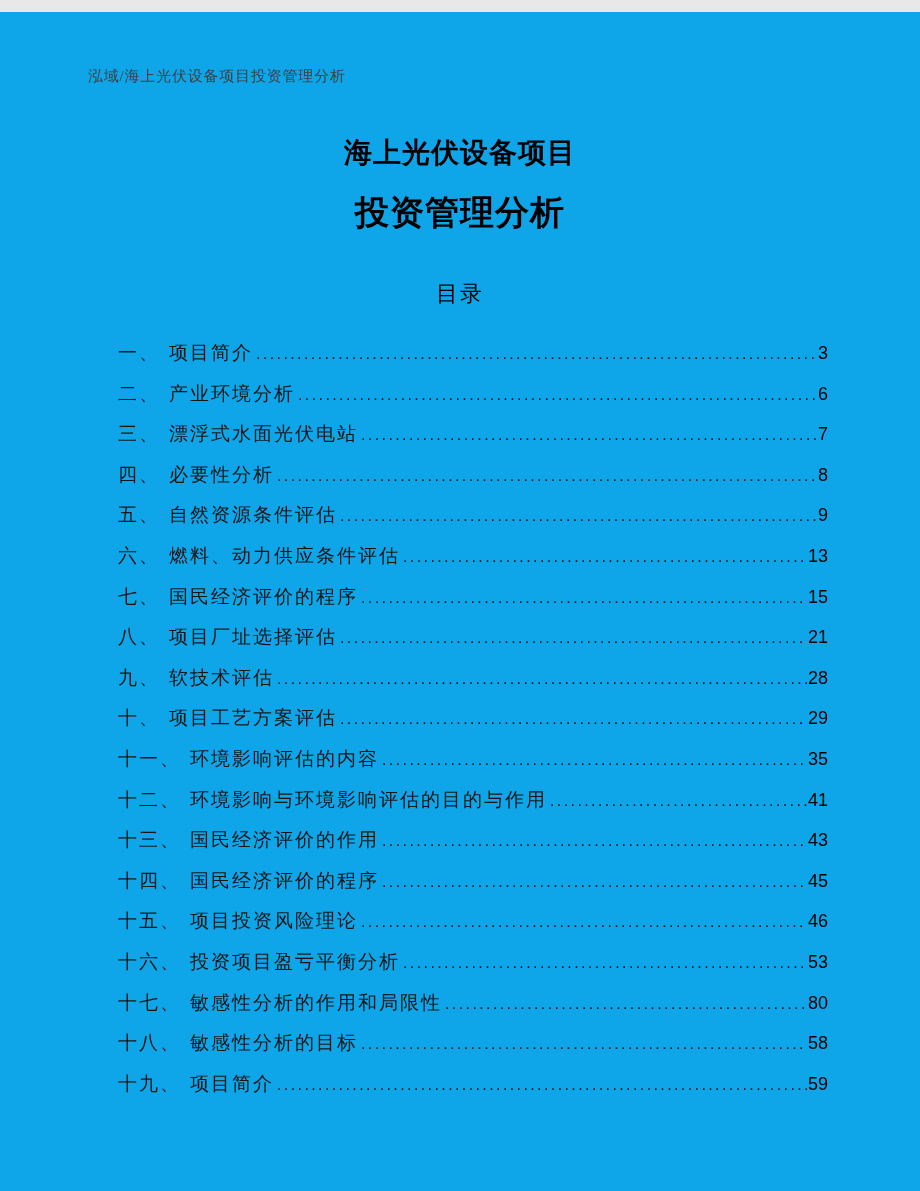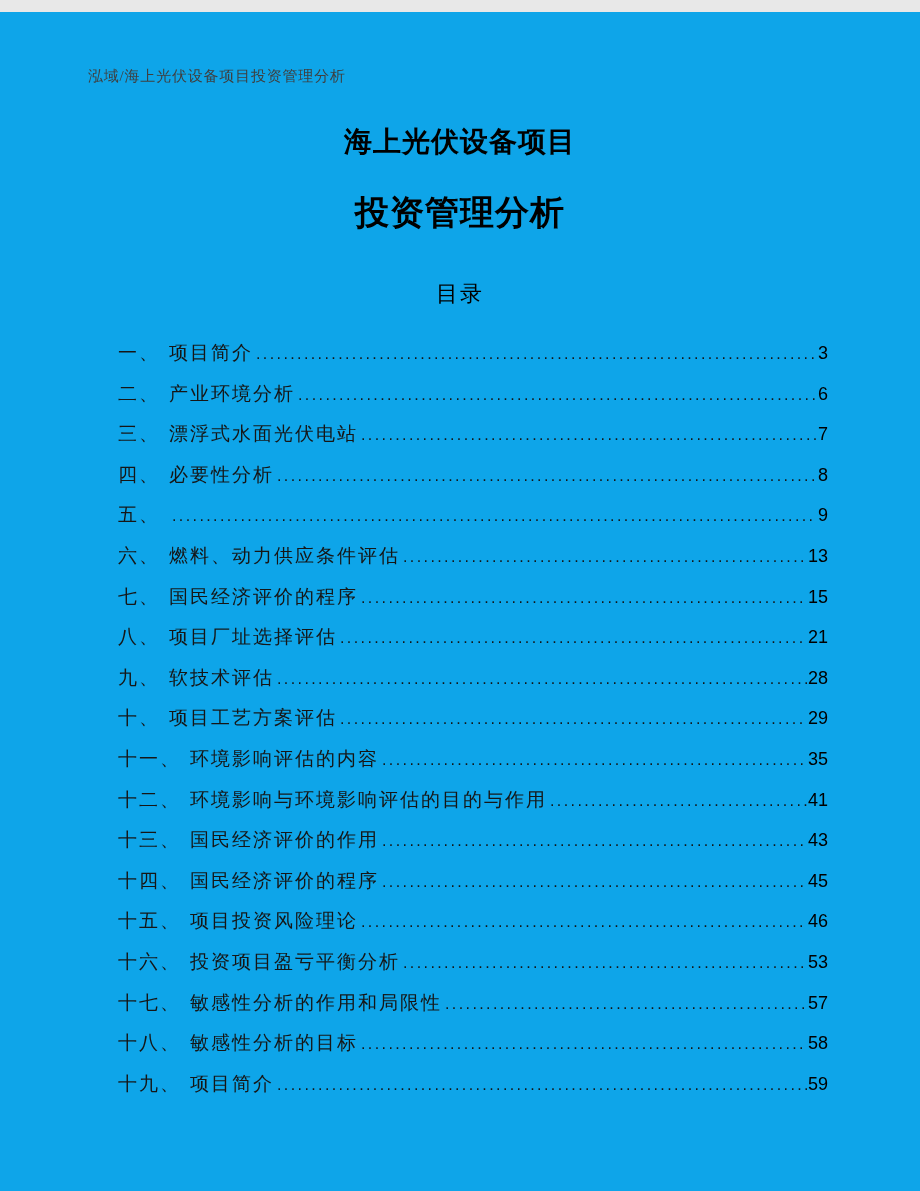--- a/index.html
+++ b/index.html
@@ -25,21 +25,21 @@
   }
   .title-line {
     position: absolute;
     left: 0;
     width: 100%;
     text-align: center;
     font-family: "Liberation Sans", "DejaVu Sans", sans-serif;
     font-weight: bold;
     color: #000000;
   }
-  .title-line1 { top: 111px; font-size: 28px; letter-spacing: 1px; font-family: Liberation Serif, serif; }
+  .title-line1 { top: 122px; font-size: 28px; letter-spacing: 1px; font-family: Liberation Serif, serif; }
   .title-line2 { top: 178px; font-size: 34px; letter-spacing: 1px; }
   .toc-heading {
     position: absolute;
     top: 267px;
     left: 0;
     width: 100%;
     text-align: center;
     font-family: "Liberation Sans", "DejaVu Sans", sans-serif;
     font-weight: normal;
     font-size: 22px;
@@ -125,20 +125,21 @@
 
     <div class="toc-entry">
       <span class="toc-label">四、</span>
       <span class="toc-title">必要性分析</span>
       <span class="toc-dots"></span>
       <span class="toc-page">8</span>
     </div>
 
     <div class="toc-entry">
       <span class="toc-label">五、</span>
+      <span class="toc-title">自然资源条件评估</span>
       <span class="toc-dots"></span>
       <span class="toc-page">9</span>
     </div>
 
     <div class="toc-entry">
       <span class="toc-label">六、</span>
       <span class="toc-title">燃料、动力供应条件评估</span>
       <span class="toc-dots"></span>
       <span class="toc-page">13</span>
     </div>
@@ -210,21 +211,21 @@
       <span class="toc-label">十六、</span>
       <span class="toc-title">投资项目盈亏平衡分析</span>
       <span class="toc-dots"></span>
       <span class="toc-page">53</span>
     </div>
 
     <div class="toc-entry">
       <span class="toc-label">十七、</span>
       <span class="toc-title">敏感性分析的作用和局限性</span>
       <span class="toc-dots"></span>
-      <span class="toc-page">57</span>
+      <span class="toc-page">80</span>
     </div>
 
     <div class="toc-entry">
       <span class="toc-label">十八、</span>
       <span class="toc-title">敏感性分析的目标</span>
       <span class="toc-dots"></span>
       <span class="toc-page">58</span>
     </div>
 
     <div class="toc-entry">

